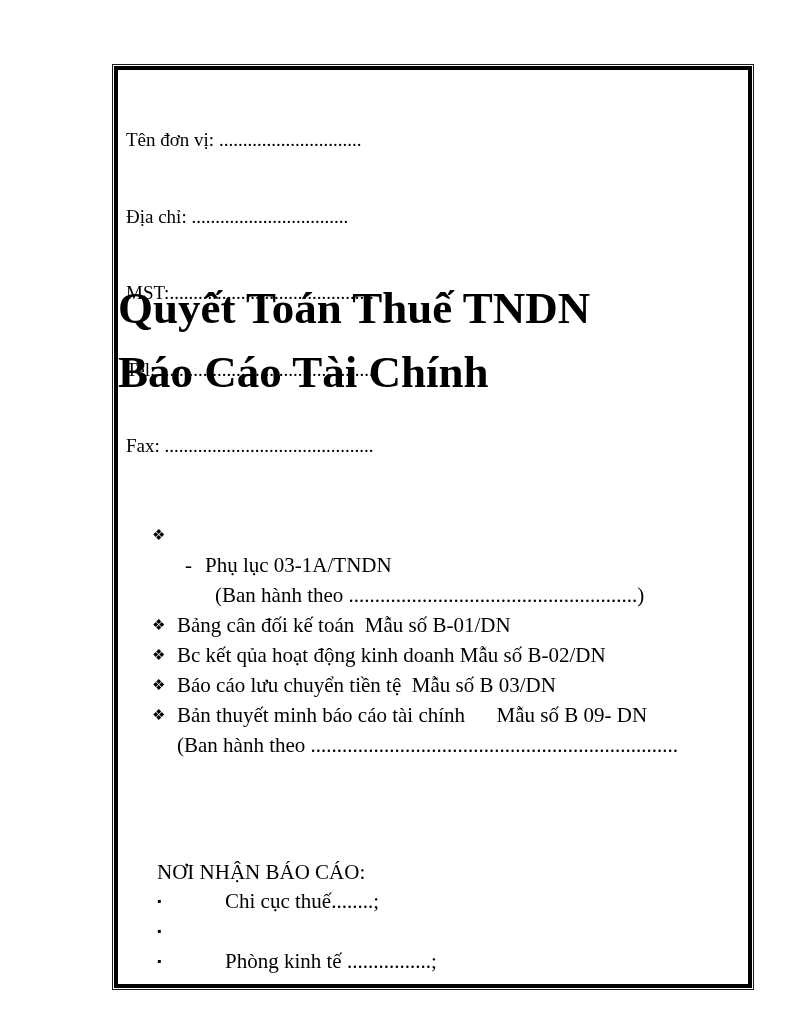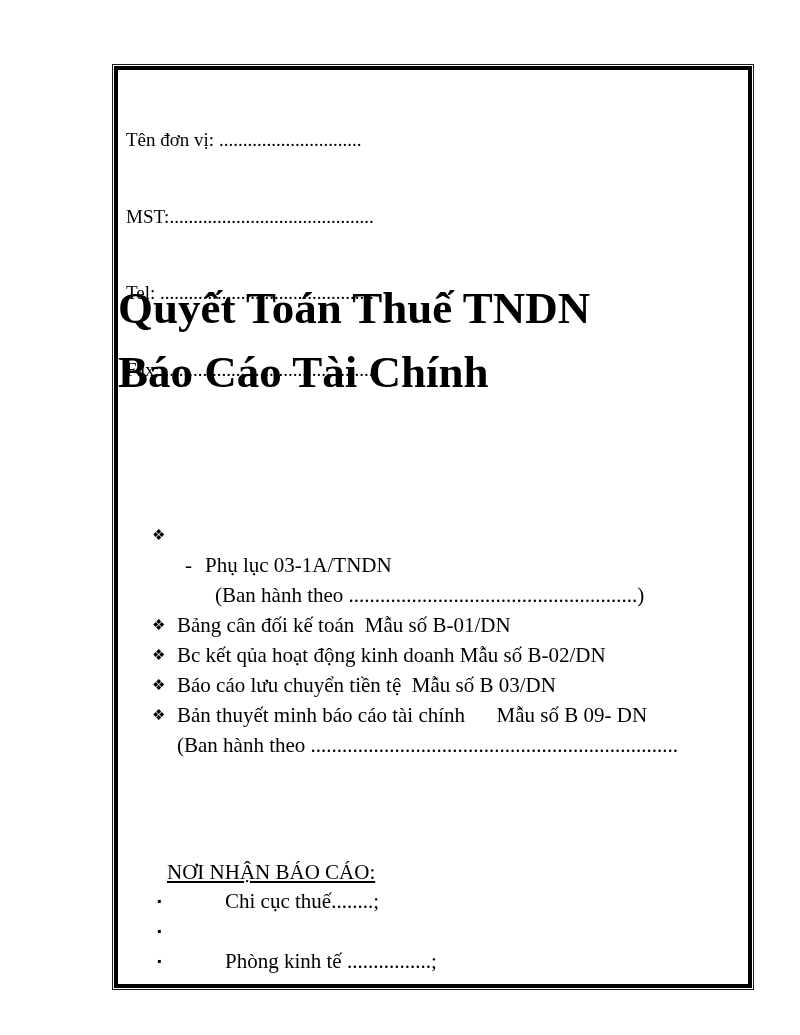--- a/index.html
+++ b/index.html
@@ -56,40 +56,39 @@
   .doc-row.ind2 { padding-left:63px; }
   .doc-row.ind3 { padding-left:25px; }
   .doc-text { white-space:pre; overflow:hidden; }
   
   .recipients {
     position:absolute;
     left:39px; top:788px; right:8px;
     font-size:21px;
   }
   .recipients-heading {
-    margin-left:10px;
     line-height:28px;
-    text-decoration:underline;
     white-space:pre;
   }
   .rec-row { display:flex; line-height:30px; }
   .rec-row .bullet {
     flex:none; width:20px;
     font-size:12px; line-height:30px;
   }
   .rec-text { white-space:pre;margin-left:48px; }
 </style>
 </head>
 <body>
 
 <div class="page">
   <div class="frame">
 
     <div class="company-info">
       <div>Tên đơn vị: ..............................</div>
+      <div>Địa chỉ: .................................</div>
       <div>MST:...........................................</div>
       <div>Tel: .............................................</div>
       <div>Fax: ............................................</div>
     </div>
 
     <div class="title-block">
       <div class="title-line">Quyết Toán Thuế TNDN</div>
       <div class="title-line">Báo Cáo Tài Chính</div>
     </div>
 

